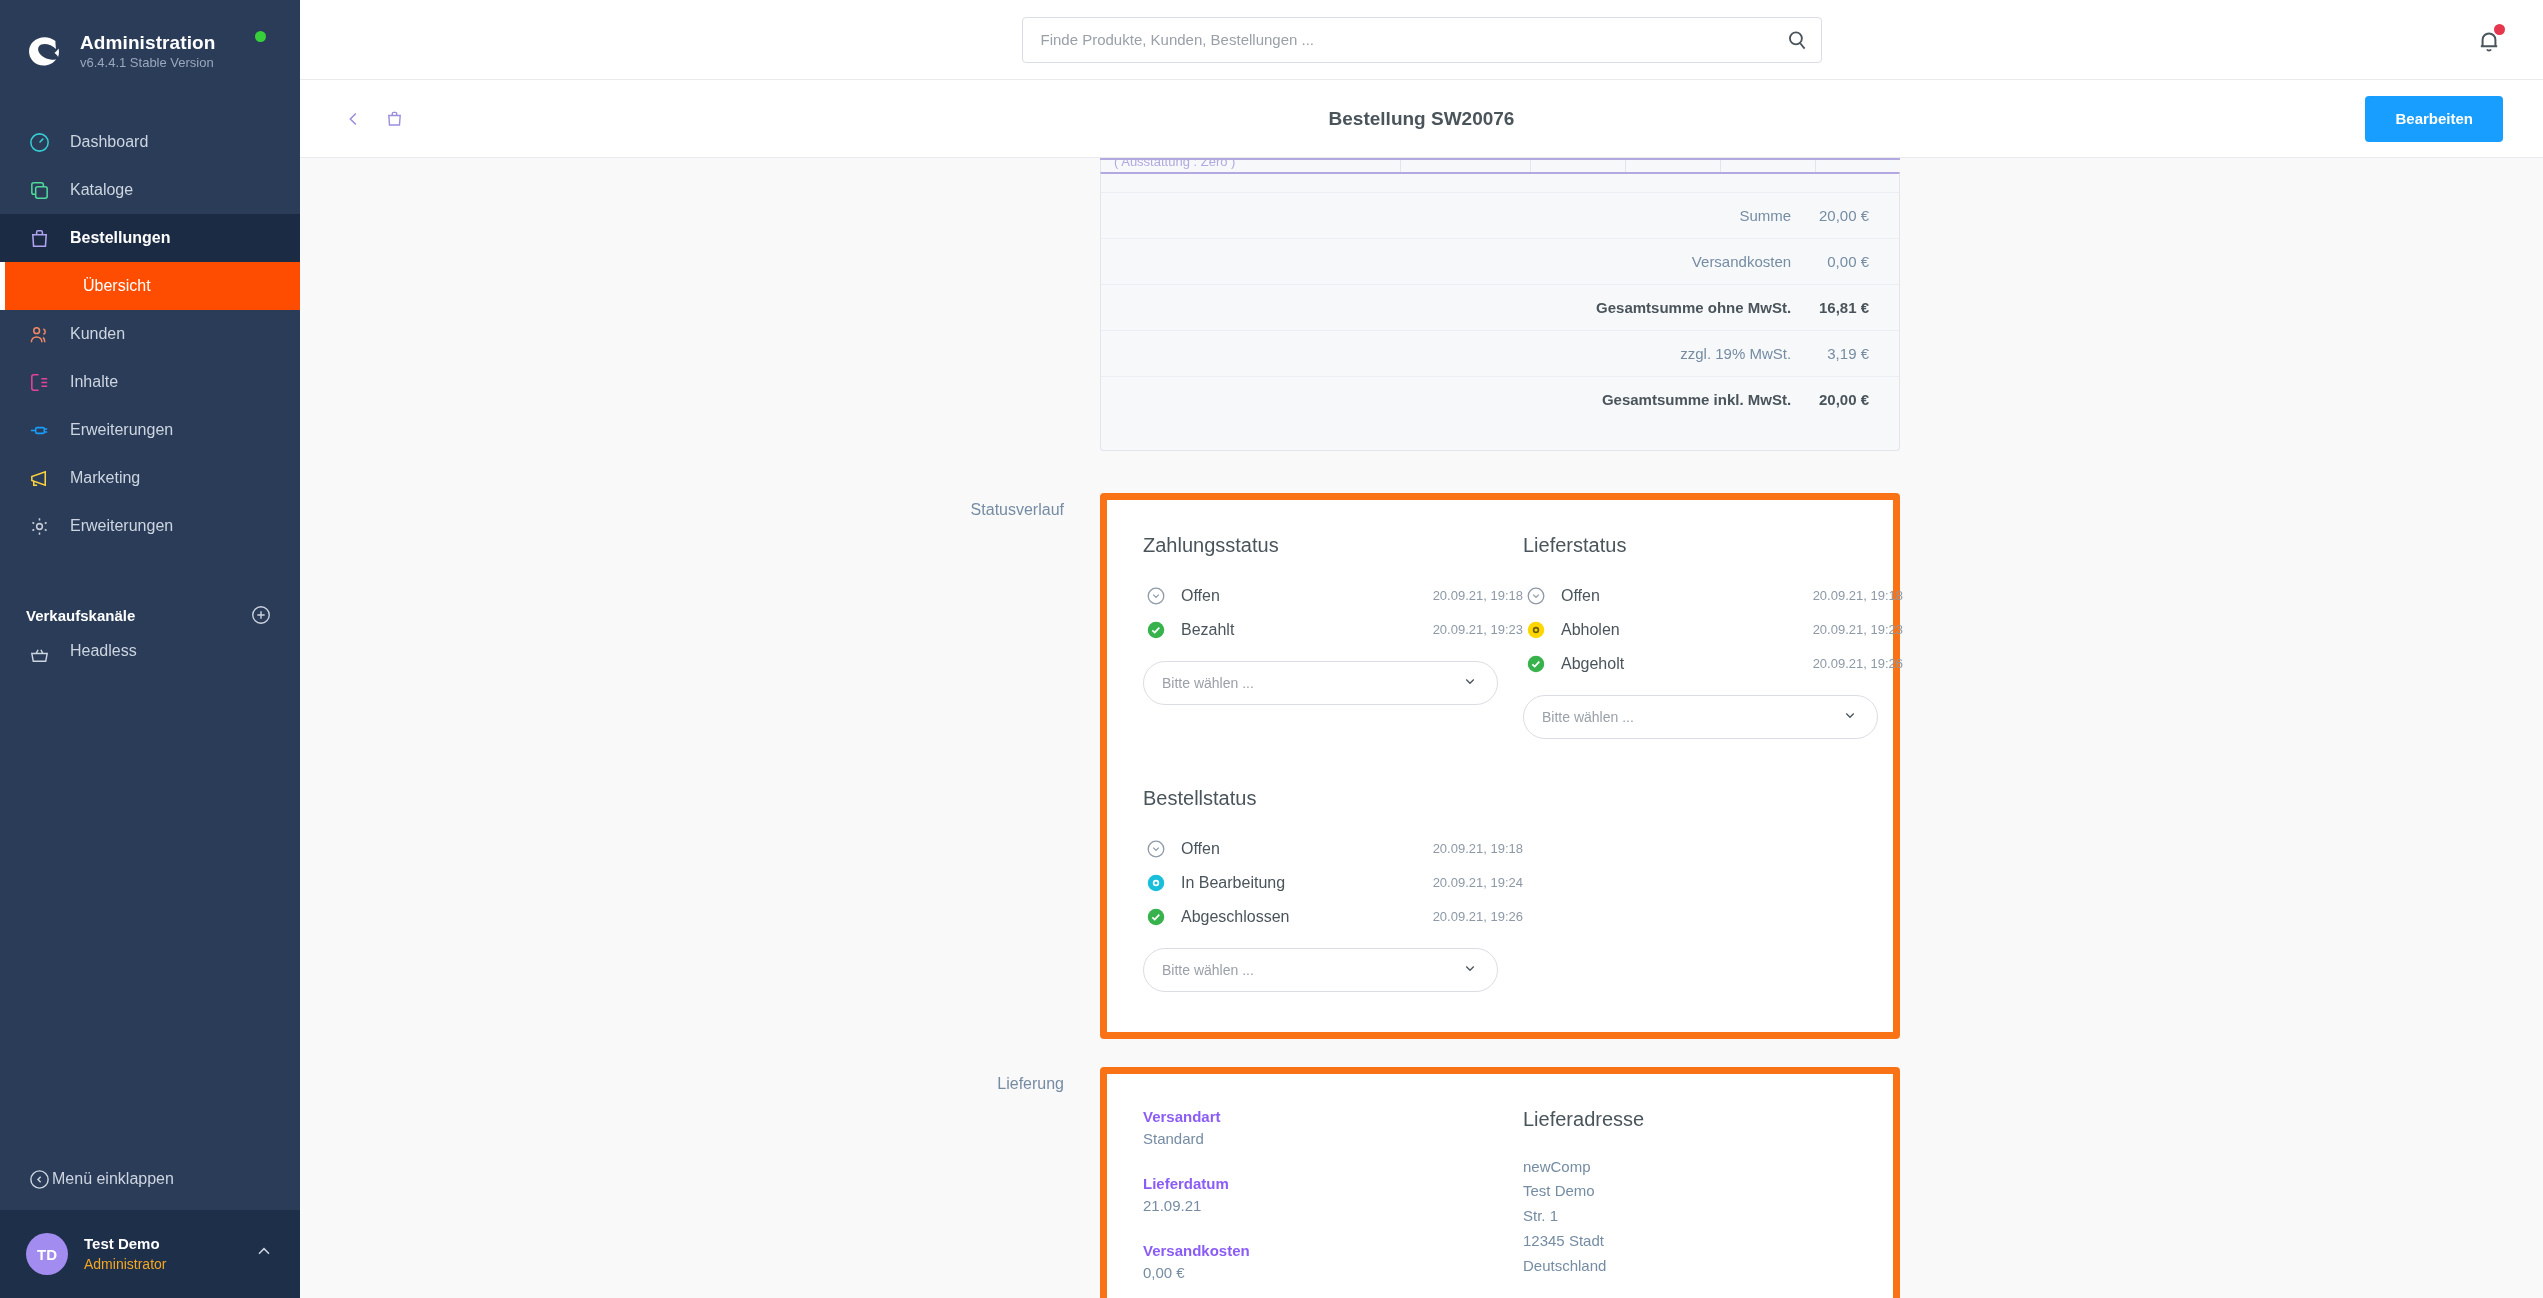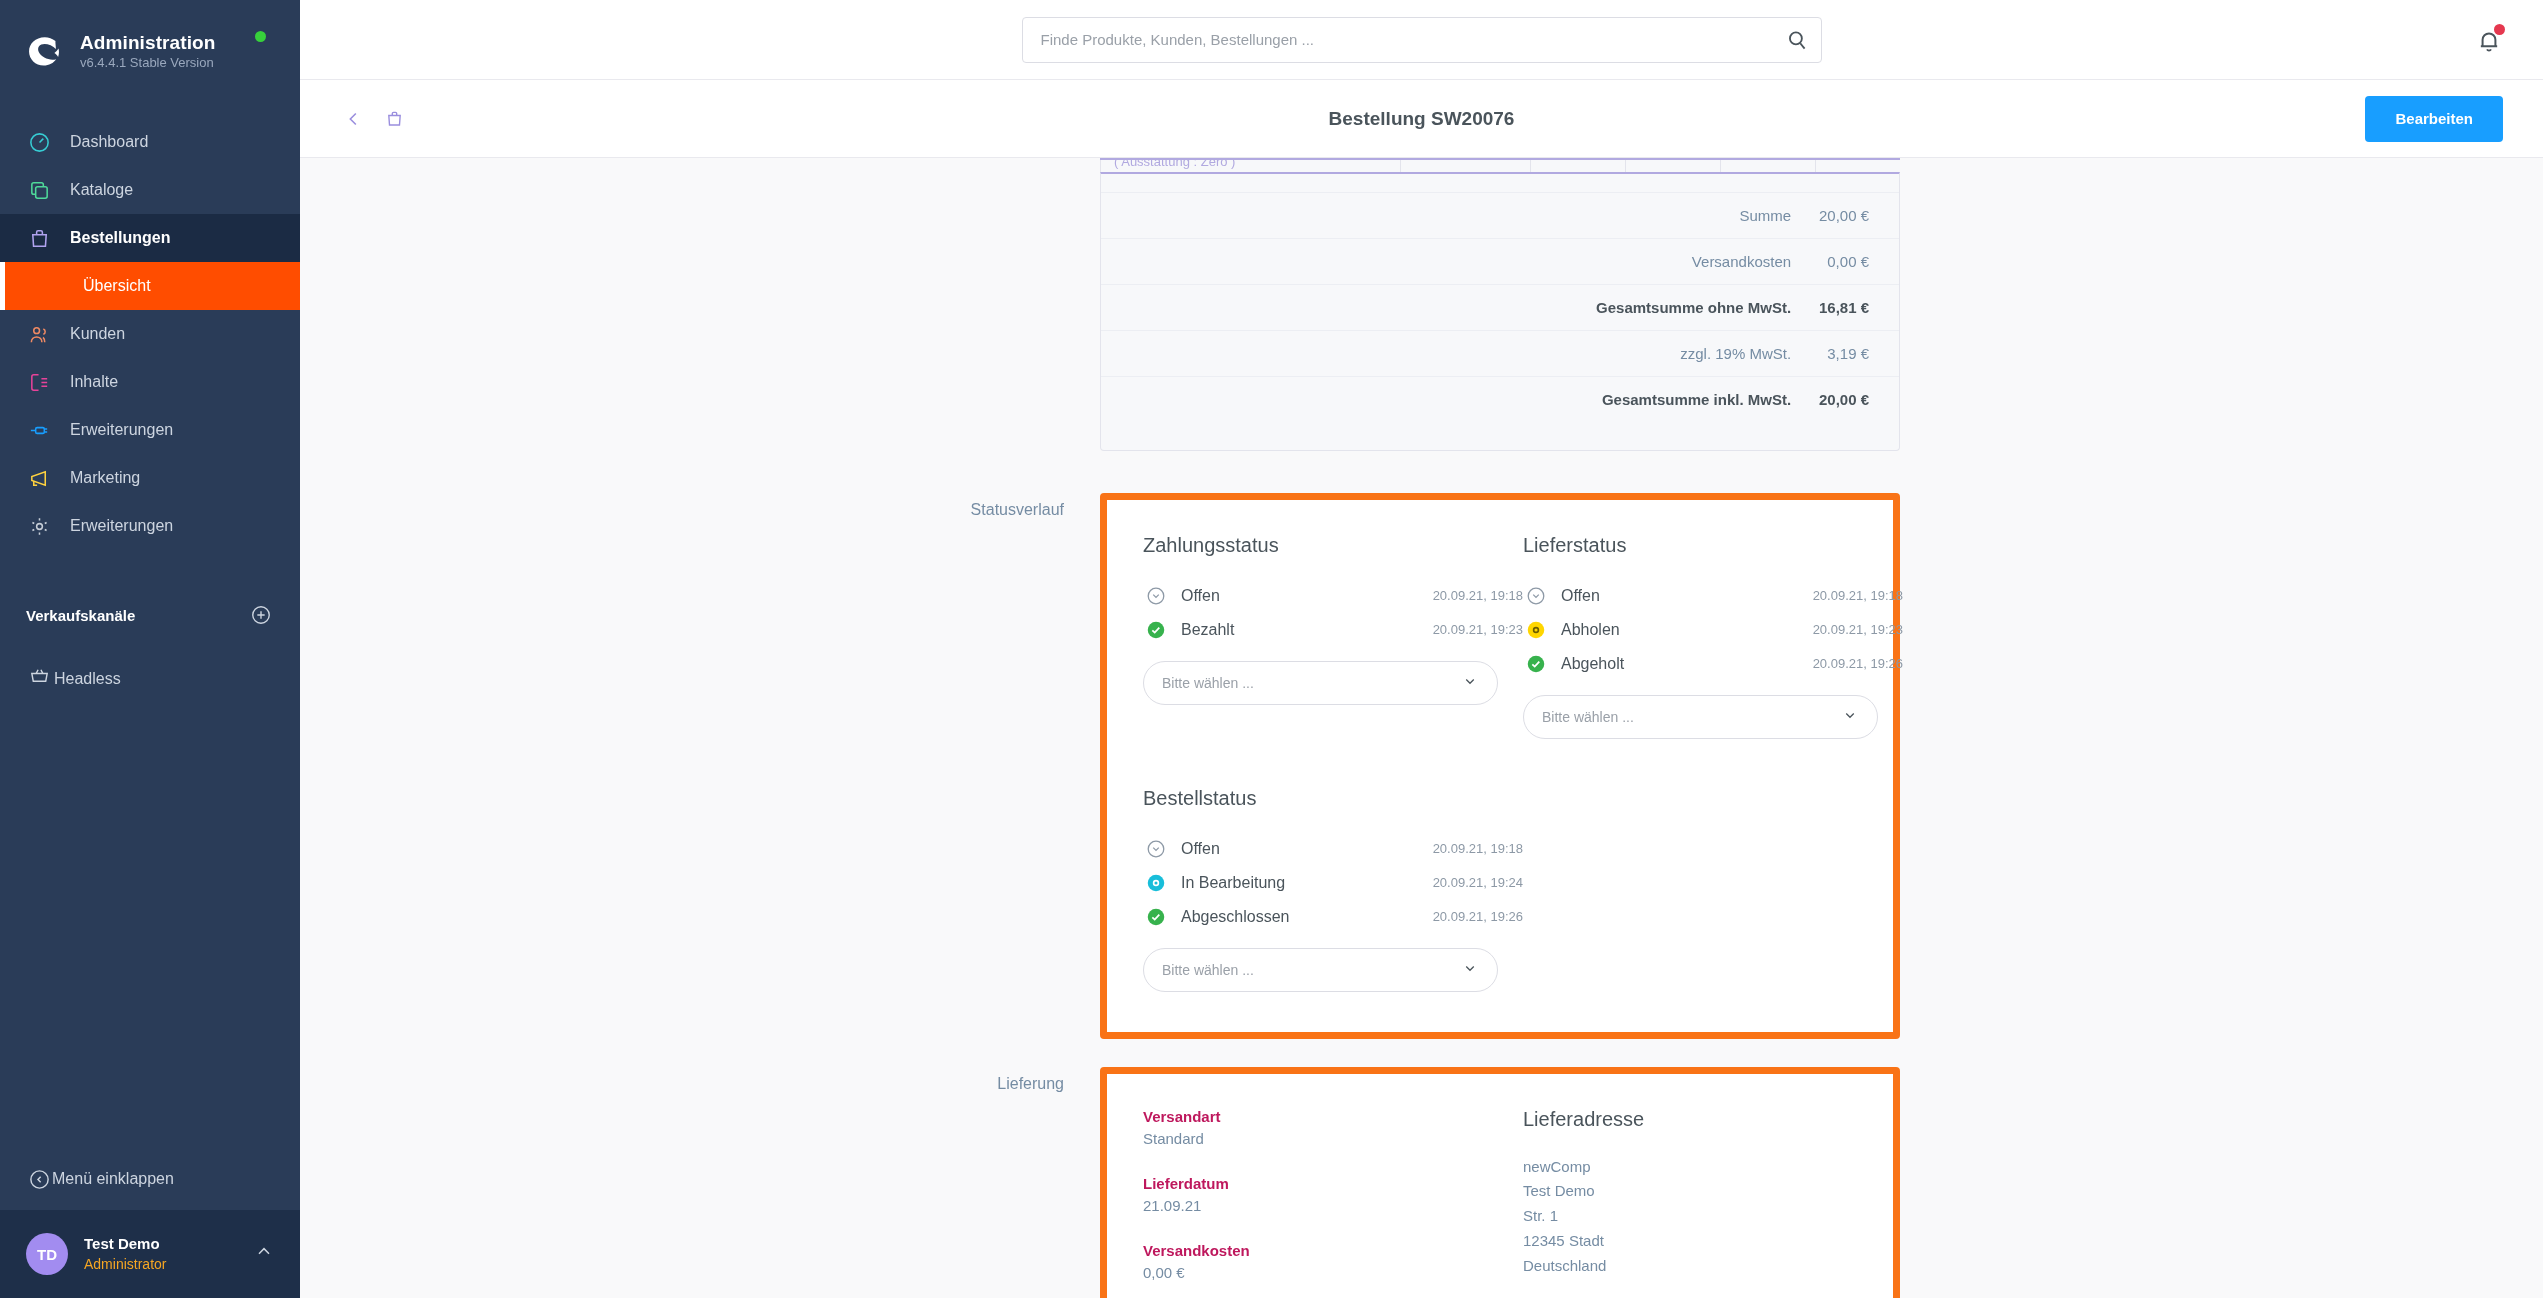--- a/index.html
+++ b/index.html
@@ -49,21 +49,21 @@
     border-left: 5px solid #fff;
   }
   .sb-section {
     margin-top: 48px; padding: 0 28px 0 26px;
     display: flex; align-items: center; justify-content: space-between;
     height: 34px;
   }
   .sb-section-label { color: #fff; font-size: 15px; font-weight: 700; }
   .sb-plus { width: 22px; height: 22px; cursor: pointer; }
   .sb-channel {
-    display: flex; align-items: flex-end; gap: 2px;
+    display: flex; align-items: flex-start; gap: 18px;
     height: 46px; padding: 0 26px; margin-top: 10px;
     color: #cdd5e0; font-size: 16px; cursor: pointer;
   }
   .sb-bottom { margin-top: auto; }
   .sb-collapse {
     display: flex; align-items: center; 
     height: 62px; padding: 0 26px; color: #cdd5e0; font-size: 16px; cursor: pointer;
   }
   .sb-user {
     display: flex; align-items: center; gap: 16px;
@@ -184,21 +184,21 @@
     font-size: 14px; color: #9aa0a8; cursor: pointer; background: #fff;
   }
   .sel .chev { margin-left: auto; color: #4a545b; }
   .status-second { margin-top: 48px; }
 
   
   .del-card { padding: 34px 36px 40px 36px; }
   .del-cols { display: flex; }
   .del-col { width: 380px; flex: 0 0 380px; }
   .del-h { font-size: 20px; color: #4a545b; margin-bottom: 24px; font-weight: 400; }
-  .del-k { font-size: 15px; font-weight: 700; color: #be185d; }
+  .del-k { font-size: 15px; font-weight: 700; color: #8b5cf6; }
   .del-v { font-size: 15px; color: #758ca3; margin-top: 5px; }
   .del-block + .del-block { margin-top: 28px; }
   .addr-line { font-size: 15px; color: #758ca3; line-height: 1.65; }
 
   .vsep { width: 1px; background: #e9e9ee; align-self: stretch; margin: 0 0 0 12px; }
 
   .gap-28 { height: 28px; }
   .gap-42 { height: 42px; }
 </style>
 </head>

